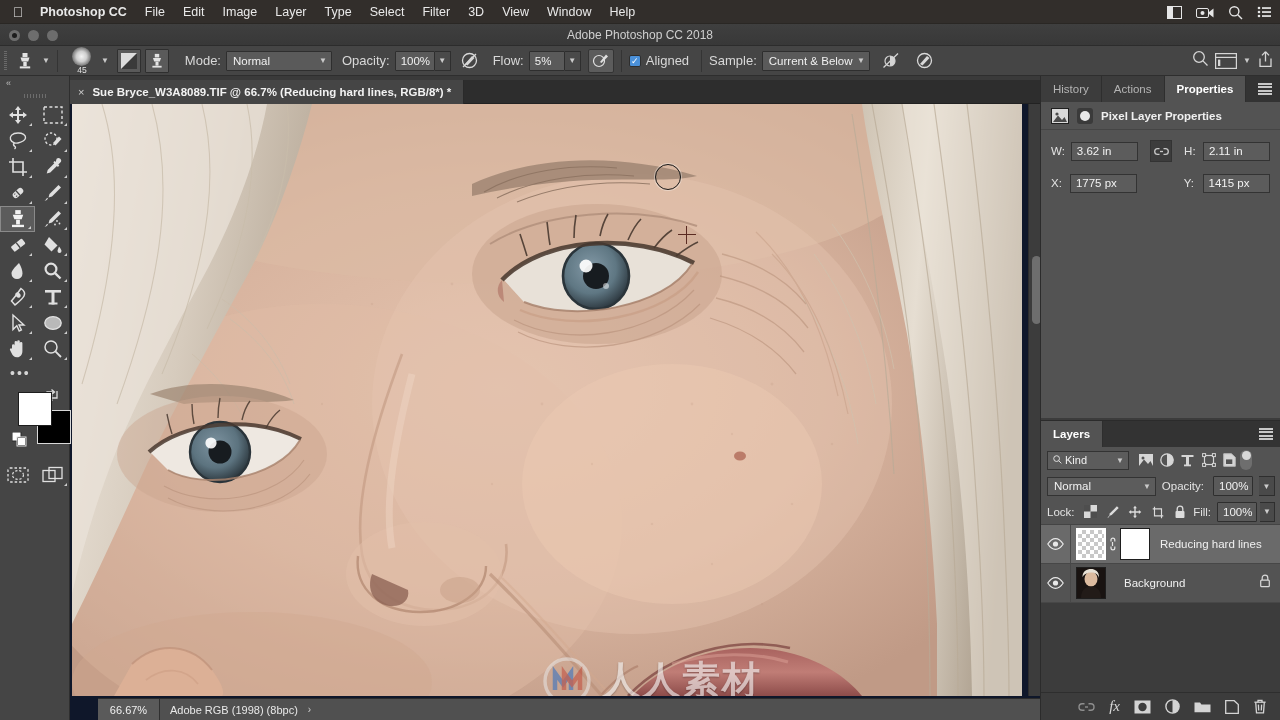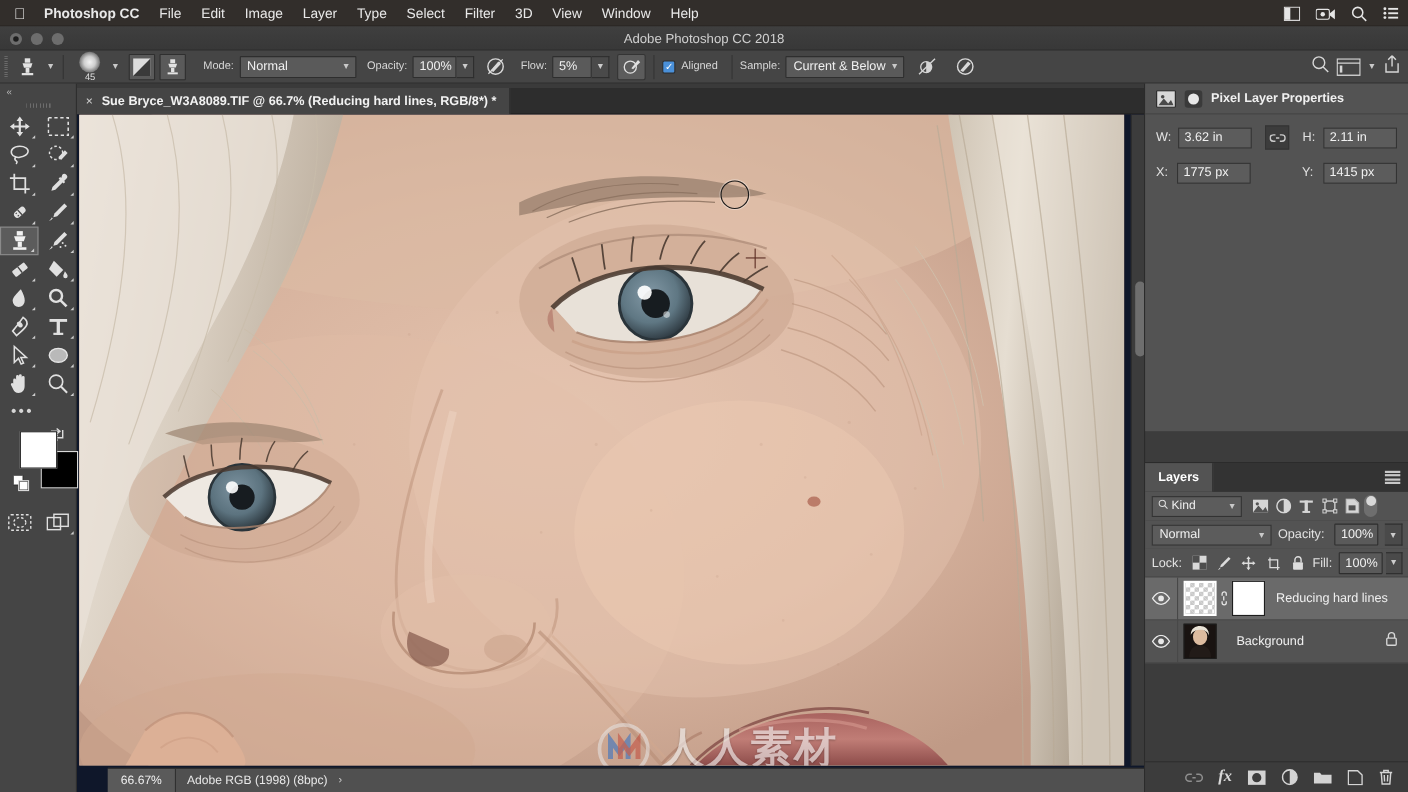--- a/index.html
+++ b/index.html
@@ -55,21 +55,21 @@
   
   .optionsbar {
     position: absolute; top: 46px; left: 0; width: 1280px; height: 30px;
     background: #454545; border-bottom: 1px solid #2e2e2e;
     display: flex; align-items: center;
   }
   .grip { width: 10px; height: 30px; display:flex; align-items:center; justify-content:center; }
   .grip i { display:block; width:3px; height:20px;
     background: repeating-linear-gradient(#6a6a6a 0 1px, transparent 1px 2px); }
   .ob-sep { width:1px; height:22px; background:#343434; margin:0 7px; }
-  .ob-label { color:#d8d8d8; font-size:10px; margin-right:5px; white-space:nowrap; }
+  .ob-label { color:#d8d8d8; font-size:13px; margin-right:5px; white-space:nowrap; }
   .tool-well {
     width:30px; height:24px; display:flex; align-items:center; justify-content:center;
     position: relative;
   }
   .chev { color:#c9c9c9; font-size:8px; margin-left:2px; }
   .brush-preview {
     width: 34px; height: 28px; display:flex; flex-direction:column;
     align-items:center; justify-content:center; position:relative;
   }
   .brush-blob {
@@ -285,21 +285,21 @@
   }
   .lthumb.white { background:#ffffff; }
   .link-ico { width:12px; display:flex; align-items:center; justify-content:center;
     color:#e0e0e0; font-size:11px; }
   .lname { color:#f0f0f0; font-size:11.5px; margin-left:10px; flex:1; }
   .lock-ico { margin-right:10px; }
 
   .layers-bottom {
     position:absolute; bottom:0; left:0; width:240px; height:28px;
     background:#3c3c3c; display:flex; align-items:center; justify-content:flex-end;
-    gap:14px; padding-right:14px; border-top:1px solid #2e2e2e;font-weight:bold;
+    gap:14px; padding-right:14px; border-top:1px solid #2e2e2e;
   }
   .lb-ico { display:flex; align-items:center; justify-content:center; }
 </style>
 </head>
 <body>
 
 <div class="app">
 
   <div class="menubar">
     <div class="apple-logo"></div>
@@ -905,20 +905,31 @@
   <div class="statusbar">
     <div class="st-zoom">66.67%</div>
     <div class="st-info">
       <span>Adobe RGB (1998) (8bpc)</span>
       <span class="st-arrow">›</span>
     </div>
   </div>
 
   <div class="rightdock">
 
+    <div class="panel-tabs">
+      <div class="ptab">History</div>
+      <div class="ptab">Actions</div>
+      <div class="ptab active">Properties</div>
+      <div class="pmenu">
+          <i></i>
+          <i></i>
+          <i></i>
+          <i></i>
+        </div>
+    </div>
 
     <div class="panel-body" style="height:316px;">
       <div class="prop-head">
         <span class="thumb-icon">
           <svg width="14" height="12" viewBox="0 0 14 12">
               <rect width="14" height="12" fill="#d8d8d8"></rect>
               <circle cx="4" cy="4" r="1.6" fill="#4a4a4a"></circle>
               <path d="M0 12 L5 5.5 L9 10 L11.5 7 L14 12 Z" fill="#4a4a4a"></path>
             </svg>
         </span>

